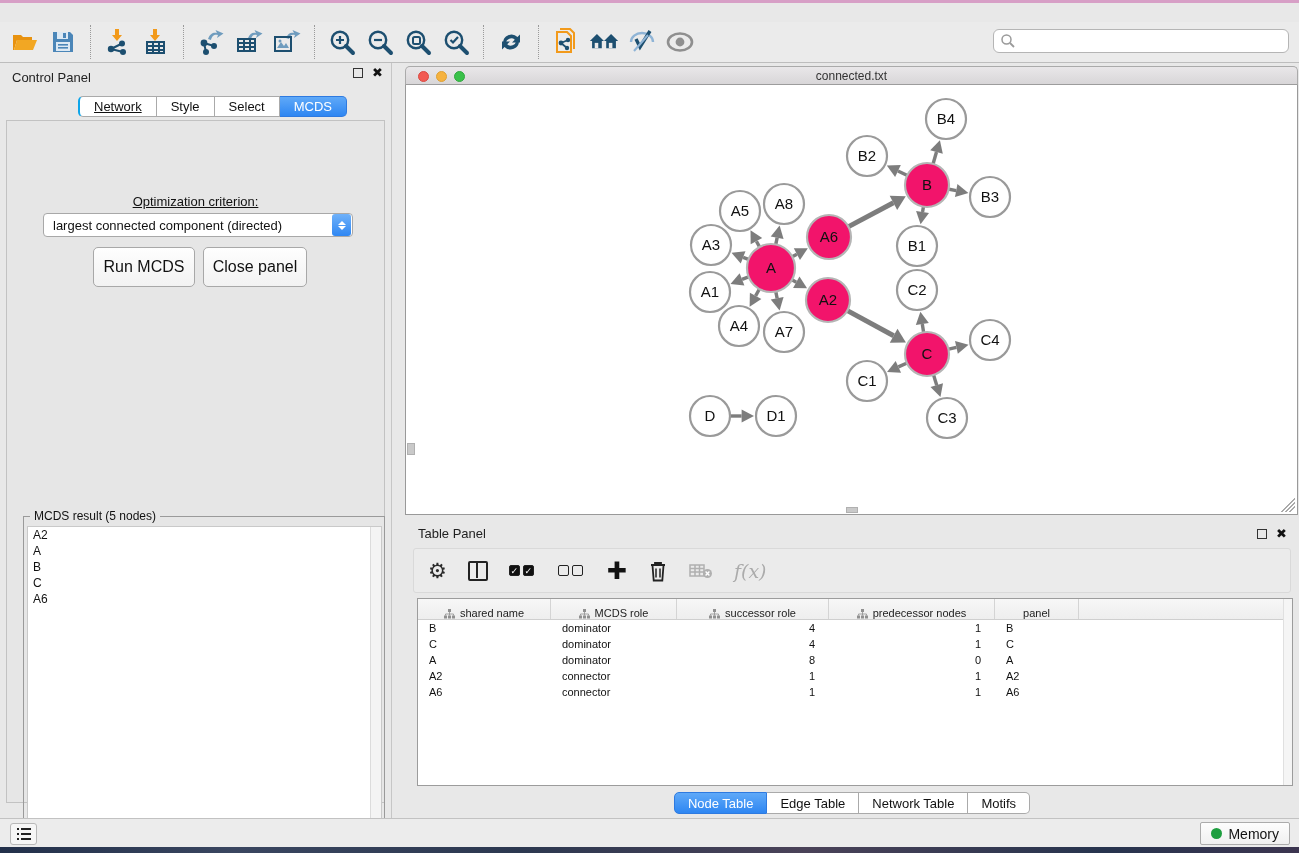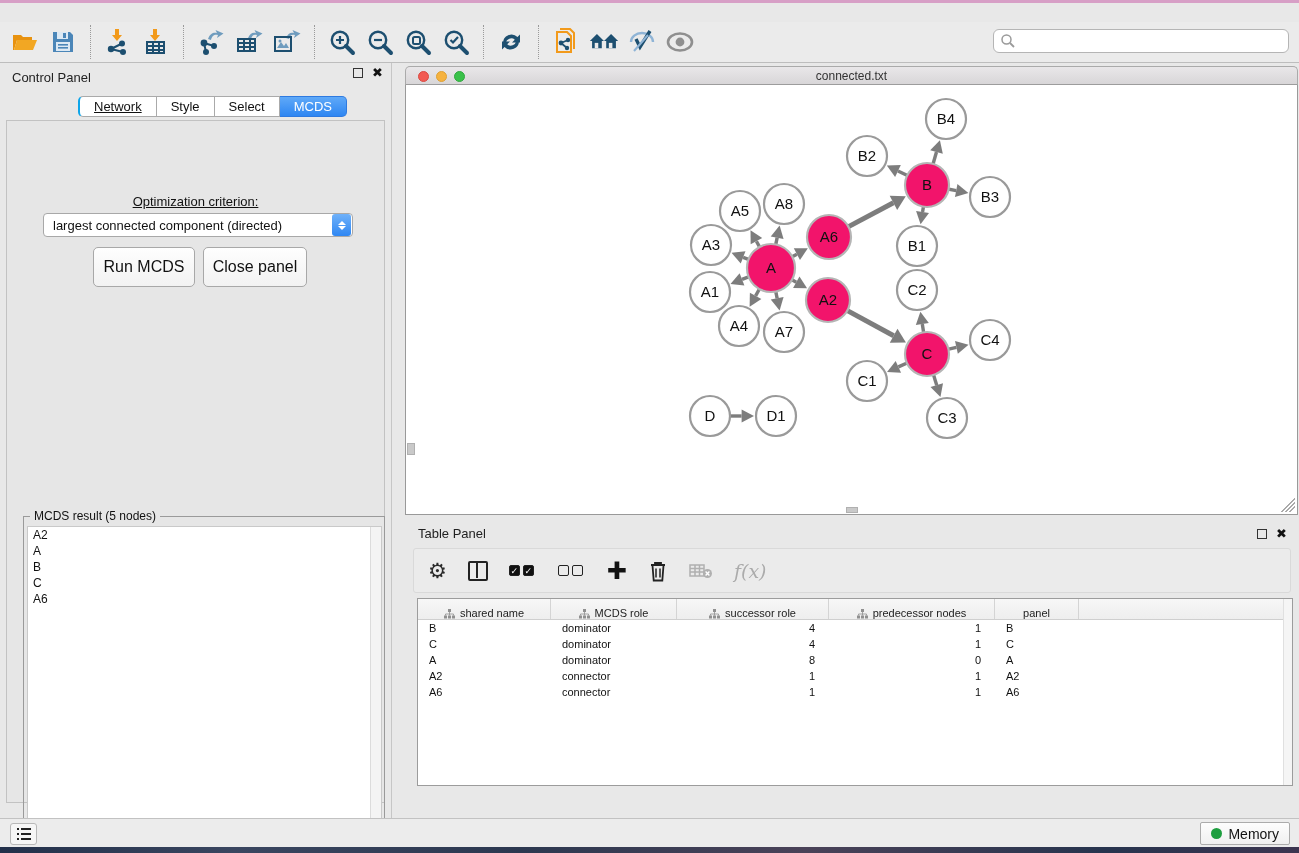--- a/index.html
+++ b/index.html
@@ -578,20 +578,26 @@
             <div class="trow">
               <div class="td l" style="width: 133px;">A6</div>
               <div class="td l" style="width: 126px;">connector</div>
               <div class="td r" style="width: 152px;">1</div>
               <div class="td r" style="width: 166px;">1</div>
               <div class="td l" style="width: 84px;">A6</div>
             </div>
           </div>
         <div class="tbl-scroll"></div>
       </div>
+      <div class="tp-tabs">
+        <div class="tp-tab active">Node Table</div>
+        <div class="tp-tab">Edge Table</div>
+        <div class="tp-tab">Network Table</div>
+        <div class="tp-tab">Motifs</div>
+      </div>
     </div>
   </div>
 
   <div class="statusbar">
     <div class="list-btn">
       <svg width="16" height="14" viewBox="0 0 16 14">
           <g stroke="#222" stroke-width="2">
             <path d="M1 2 h2 M5 2 h10 M1 7 h2 M5 7 h10 M1 12 h2 M5 12 h10"></path>
           </g>
         </svg>

